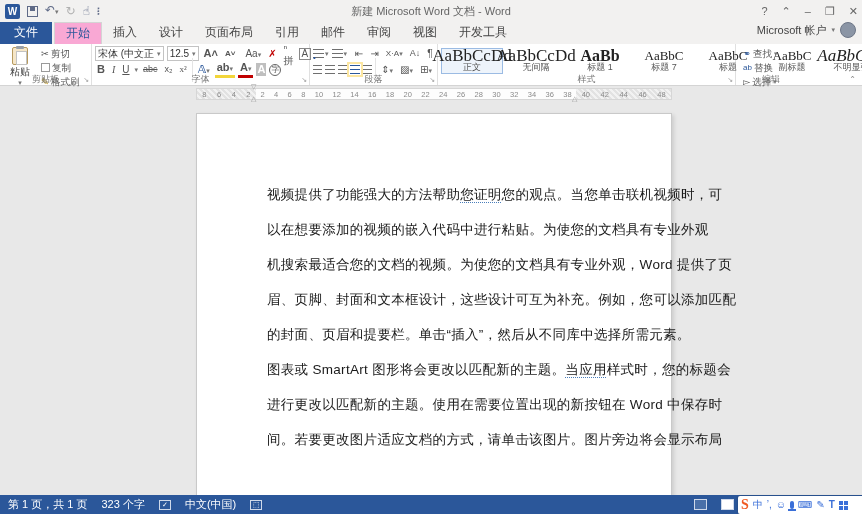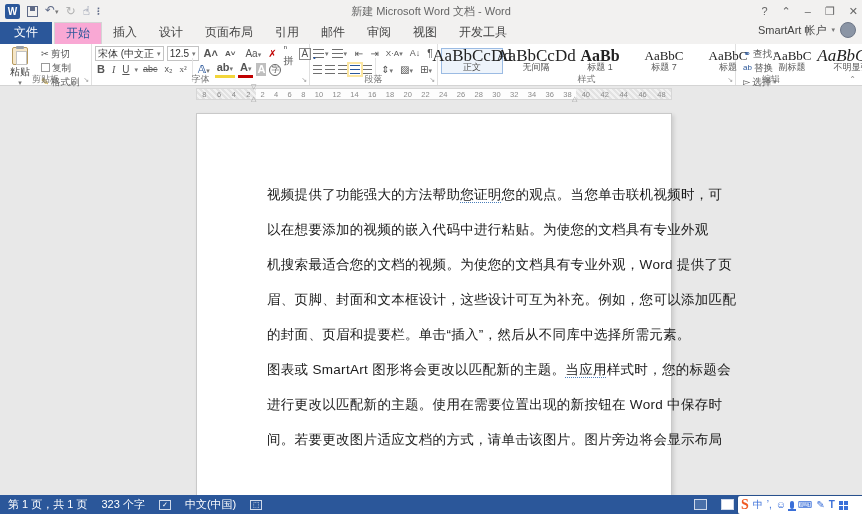--- a/index.html
+++ b/index.html
@@ -126,21 +126,21 @@
       <div class="tab">插入</div>
       <div class="tab">设计</div>
       <div class="tab">页面布局</div>
       <div class="tab">引用</div>
       <div class="tab">邮件</div>
       <div class="tab">审阅</div>
       <div class="tab">视图</div>
       <div class="tab">开发工具</div>
     </div>
   <div class="account">
-    <span>SmartArt 帐户</span>
+    <span>Microsoft 帐户</span>
     <span class="caret">▾</span>
     <span class="avatar"></span>
   </div>
 </div>
 
 <div class="ribbon">
 
   <div class="rgroup" style="width:92px;">
     <div style="display:flex; gap:4px;">
       <div class="bigbtn">

